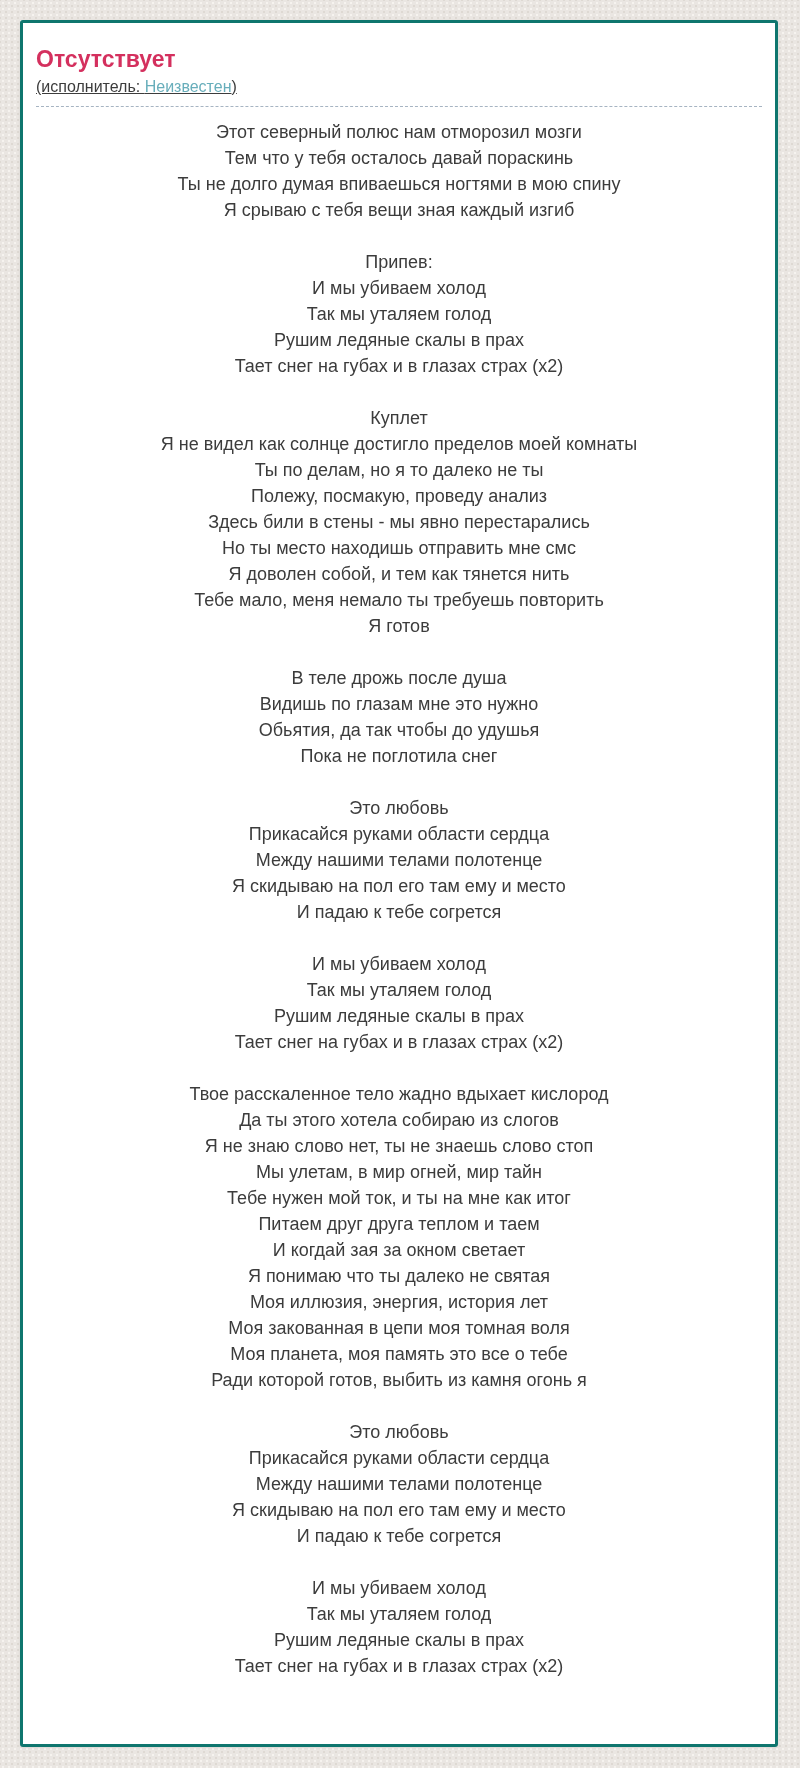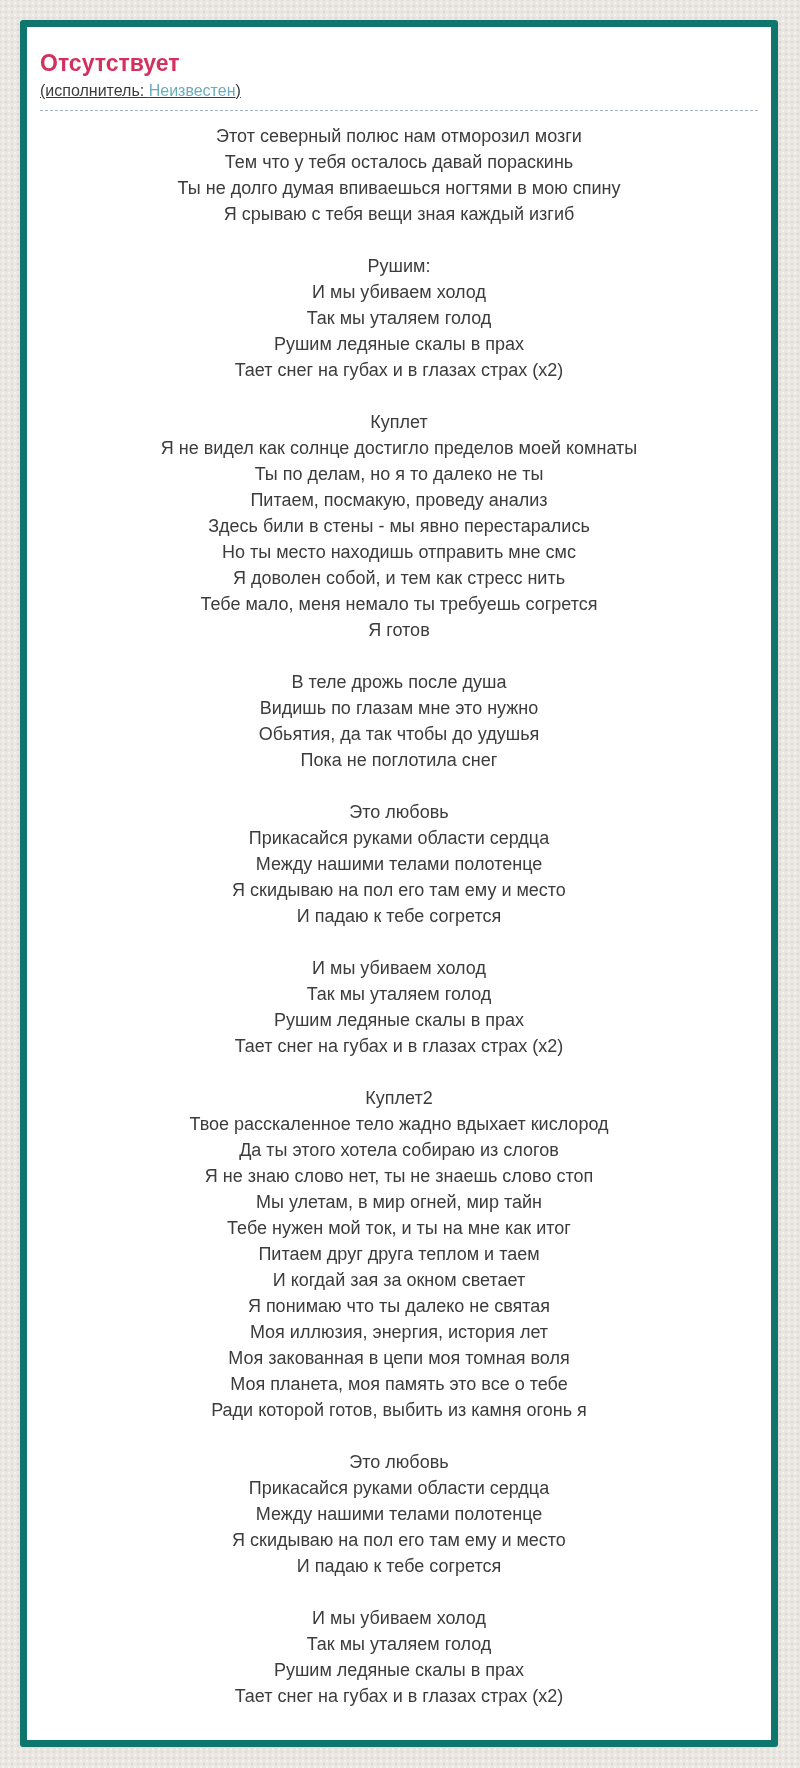--- a/index.html
+++ b/index.html
@@ -22,21 +22,21 @@
     background-position: 0 0, 3px 3px;
   }
 
   .card {
     position: absolute;
     left: 20px;
     top: 20px;
     width: 758px;
     height: 1727px;
     background: #ffffff;
-    border: 7px solid #0f766e;
+    border: 3px solid #0f766e;
     border-radius: 3px;
     box-shadow: 0 1px 3px rgba(0,0,0,0.07);
     padding: 23px 13px 30px 13px;
   }
 
   .song-title {
     font-size: 23px;
     line-height: 1.15;
     font-weight: bold;
     color: #d4305e;
@@ -89,35 +89,35 @@
   <hr class="divider">
 
   <div class="lyrics">
       <div class="stanza">
         <div class="line">Этот северный полюс нам отморозил мозги</div>
         <div class="line">Тем что у тебя осталось давай пораскинь</div>
         <div class="line">Ты не долго думая впиваешься ногтями в мою спину</div>
         <div class="line">Я срываю с тебя вещи зная каждый изгиб</div>
       </div>
       <div class="stanza">
-        <div class="line">Рушим:</div>
+        <div class="line">Припев:</div>
         <div class="line">И мы убиваем холод</div>
         <div class="line">Так мы уталяем голод</div>
         <div class="line">Рушим ледяные скалы в прах</div>
         <div class="line">Тает снег на губах и в глазах страх (x2)</div>
       </div>
       <div class="stanza">
         <div class="line">Куплет</div>
         <div class="line">Я не видел как солнце достигло пределов моей комнаты</div>
         <div class="line">Ты по делам, но я то далеко не ты</div>
-        <div class="line">Питаем, посмакую, проведу анализ</div>
+        <div class="line">Полежу, посмакую, проведу анализ</div>
         <div class="line">Здесь били в стены - мы явно перестарались</div>
         <div class="line">Но ты место находишь отправить мне смс</div>
-        <div class="line">Я доволен собой, и тем как стресс нить</div>
-        <div class="line">Тебе мало, меня немало ты требуешь согрется</div>
+        <div class="line">Я доволен собой, и тем как тянется нить</div>
+        <div class="line">Тебе мало, меня немало ты требуешь повторить</div>
         <div class="line">Я готов</div>
       </div>
       <div class="stanza">
         <div class="line">В теле дрожь после душа</div>
         <div class="line">Видишь по глазам мне это нужно</div>
         <div class="line">Обьятия, да так чтобы до удушья</div>
         <div class="line">Пока не поглотила снег</div>
       </div>
       <div class="stanza">
         <div class="line">Это любовь</div>
@@ -126,21 +126,20 @@
         <div class="line">Я скидываю на пол его там ему и место</div>
         <div class="line">И падаю к тебе согрется</div>
       </div>
       <div class="stanza">
         <div class="line">И мы убиваем холод</div>
         <div class="line">Так мы уталяем голод</div>
         <div class="line">Рушим ледяные скалы в прах</div>
         <div class="line">Тает снег на губах и в глазах страх (x2)</div>
       </div>
       <div class="stanza">
-        <div class="line">Куплет2</div>
         <div class="line">Твое расскаленное тело жадно вдыхает кислород</div>
         <div class="line">Да ты этого хотела собираю из слогов</div>
         <div class="line">Я не знаю слово нет, ты не знаешь слово стоп</div>
         <div class="line">Мы улетам, в мир огней, мир тайн</div>
         <div class="line">Тебе нужен мой ток, и ты на мне как итог</div>
         <div class="line">Питаем друг друга теплом и таем</div>
         <div class="line">И когдай зая за окном светает</div>
         <div class="line">Я понимаю что ты далеко не святая</div>
         <div class="line">Моя иллюзия, энергия, история лет</div>
         <div class="line">Моя закованная в цепи моя томная воля</div>

